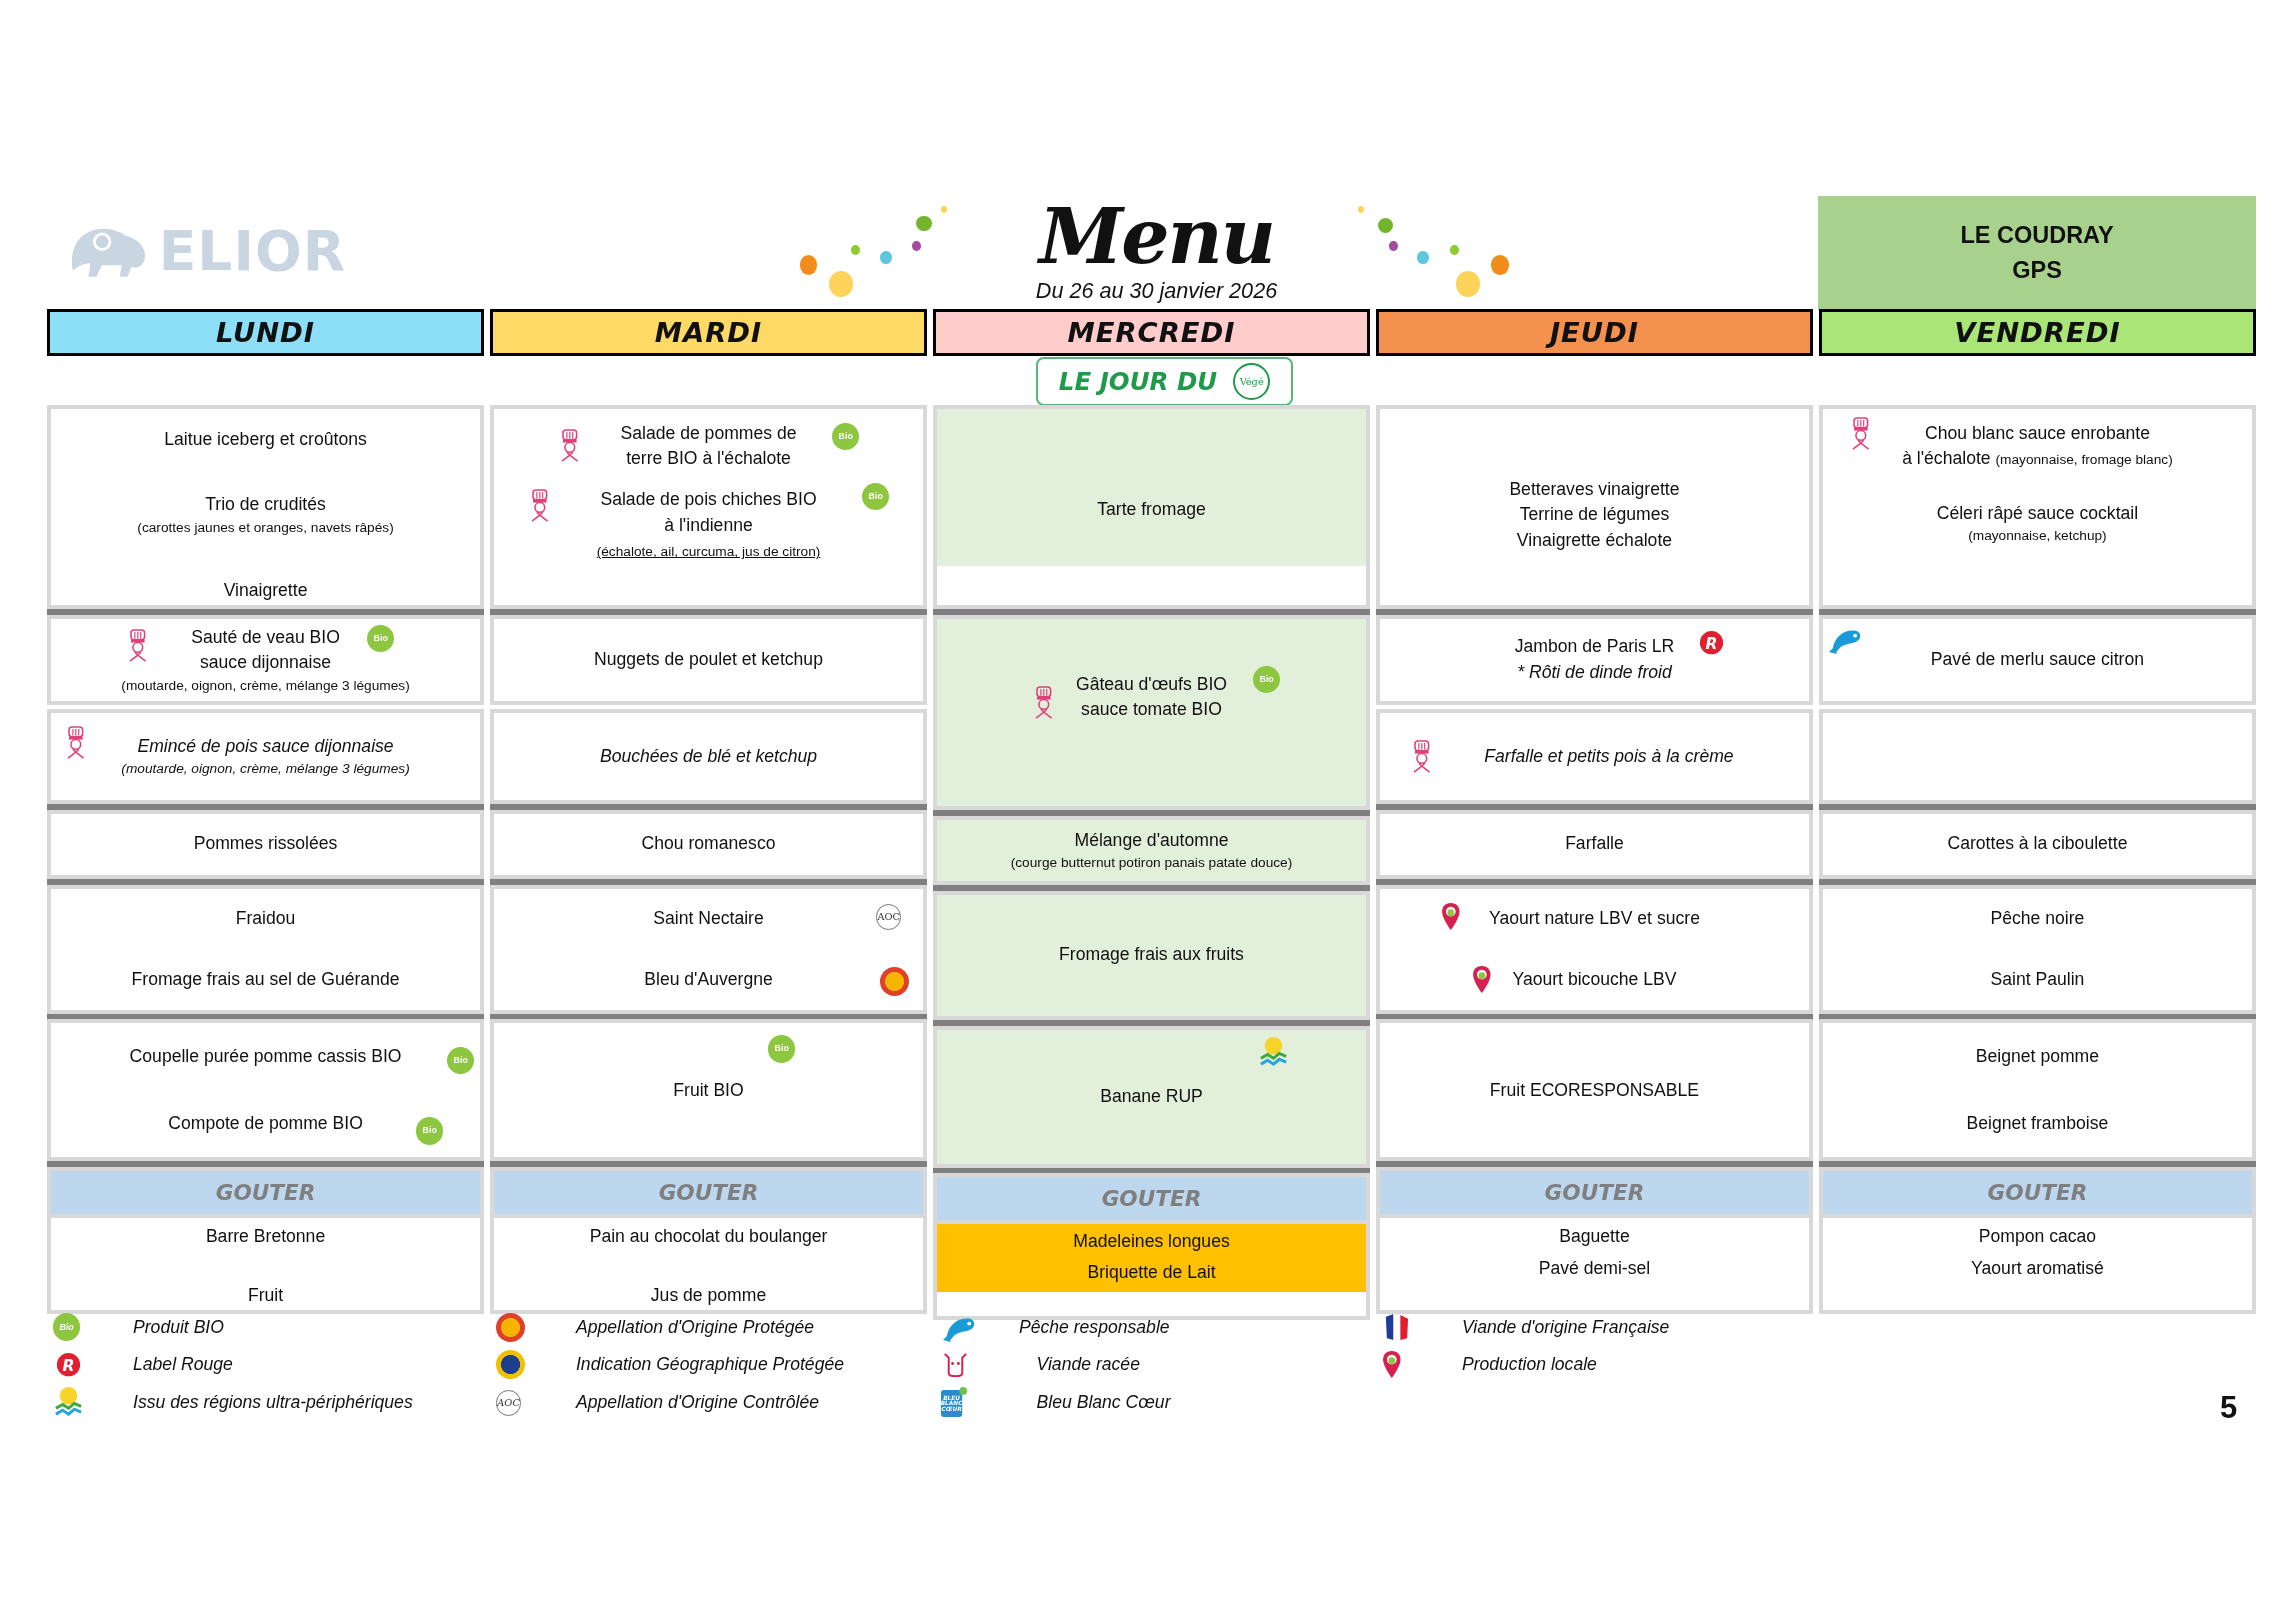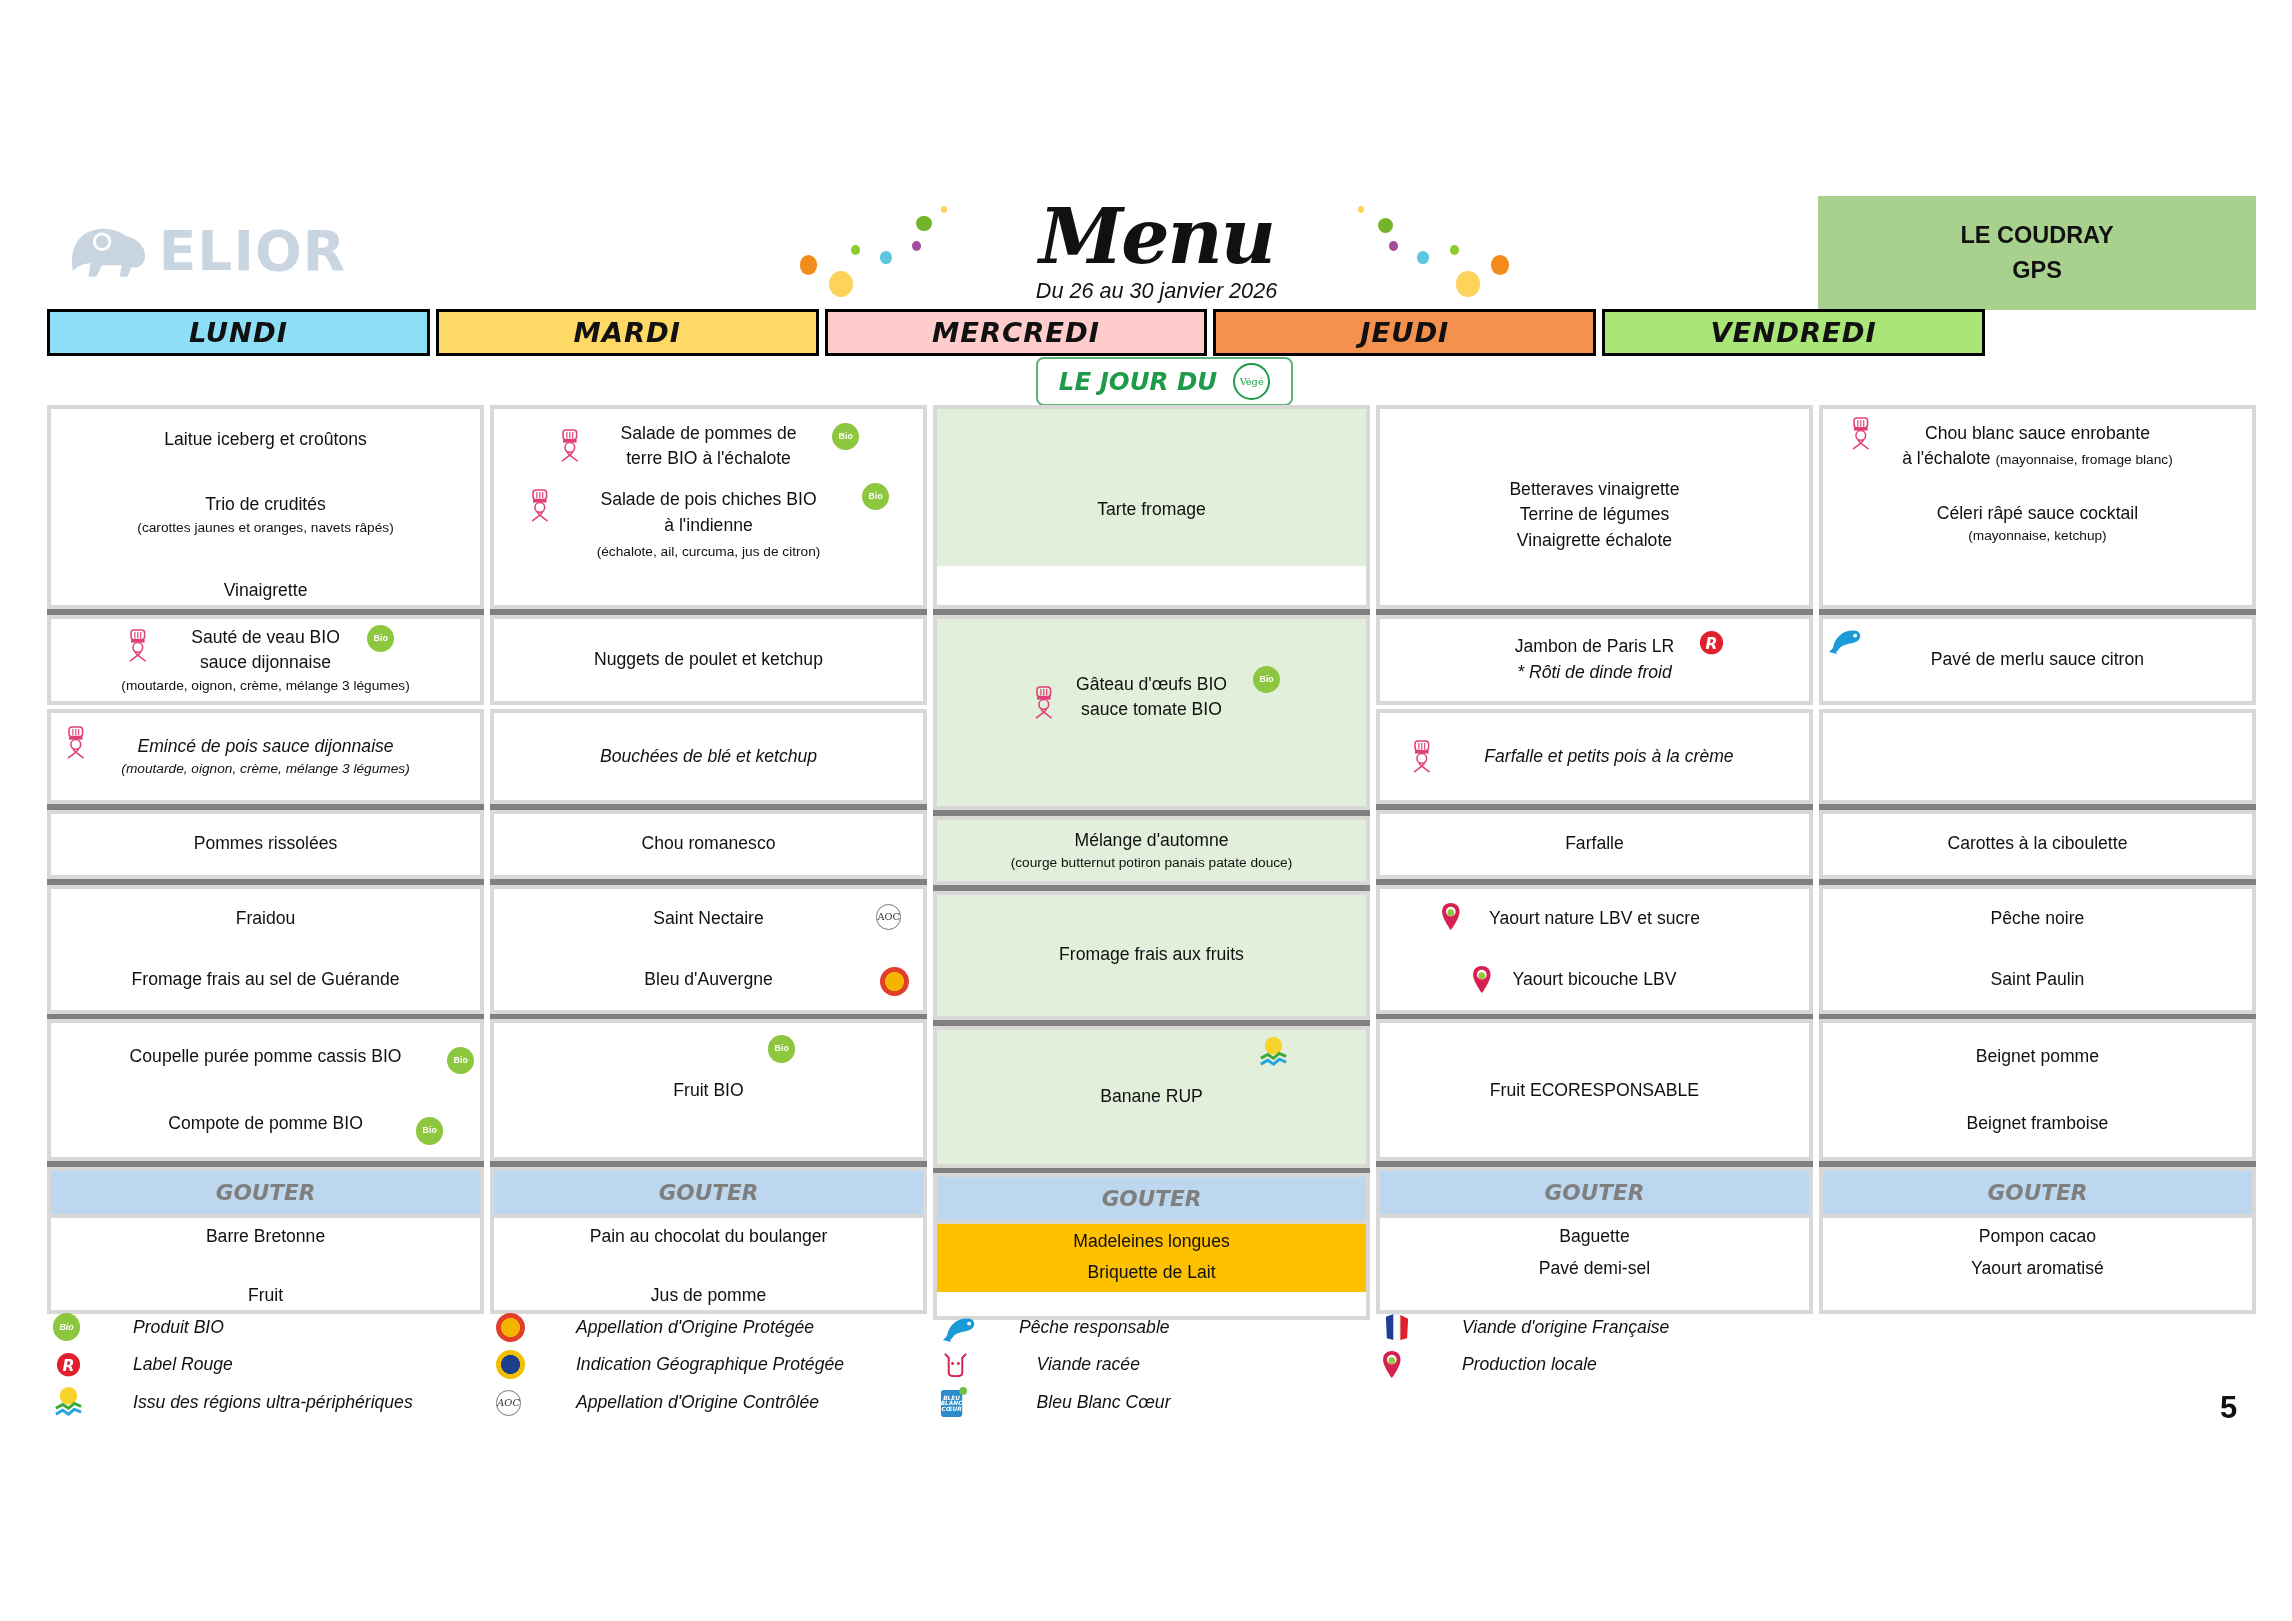--- a/index.html
+++ b/index.html
@@ -14,21 +14,21 @@
   .dots { position: absolute; }
   .dot { position: absolute; border-radius: 50%; }
 
   .title-block { position: absolute; left: 941px; top: 196px; width: 431px; text-align: center; }
   .title { font-family: "DejaVu Serif", serif; font-style: italic; font-weight: bold; font-size: 76px; line-height: 82px; letter-spacing: -2px; }
   .subtitle { font-family: "Liberation Sans", sans-serif; font-style: italic; font-size: 21.6px; margin-top: 0px; }
 
   .site-box { position: absolute; left: 1818px; top: 196px; width: 438px; height: 114px; background: #a9d18e; display: flex; flex-direction: column; align-items: center; justify-content: center; font-weight: bold; font-size: 23.5px; line-height: 35px; }
 
   
-  .days { position: absolute; top: 309px; left: 47px; width: 1938px; display: grid; grid-template-columns: repeat(5, 1fr); column-gap: 5.9px; }
+  .days { position: absolute; top: 309px; left: 47px; width: 2209px; display: grid; grid-template-columns: repeat(5, 1fr); column-gap: 5.9px; }
   .day { height: 47px; border: 3.9px solid #000; display: flex; align-items: center; justify-content: center; font-family: "DejaVu Sans", sans-serif; font-style: italic; font-weight: bold; font-size: 27.4px; letter-spacing: 1px; }
 
   .vege-badge { position: absolute; left: 1036px; top: 357px; width: 257px; height: 49px; border: 2px solid #5cb37a; border-radius: 7.8px; display: flex; align-items: center; justify-content: center; gap: 16px; background: #fff; }
   .vege-text { font-family: "DejaVu Sans", sans-serif; font-style: italic; font-weight: bold; font-size: 24.5px; color: #1e9a4a; }
   .vege-circle { width: 37px; height: 37px; border-radius: 50%; border: 2px solid #1e9a4a; display: flex; align-items: center; justify-content: center; font-family: "DejaVu Serif", serif; font-size: 9.8px; color: #1e9a4a; }
 
   
   .grid { position: absolute; top: 405px; left: 47px; width: 2209px; display: grid; grid-template-columns: repeat(5, 1fr); column-gap: 5.9px; }
   .col { display: flex; flex-direction: column; }
   .cell { position: relative; background: #fff; border-left: 4.9px solid #d8d8d8; border-right: 4.9px solid #d8d8d8; border-top: 4.9px solid #d8d8d8; border-bottom: 4.9px solid #d8d8d8; display: flex; flex-direction: column; align-items: center; justify-content: center; text-align: center; font-size: 17.6px; line-height: 25.5px; }
@@ -243,21 +243,21 @@
         </svg>
       <div class="ico bio" style="left:338px; top:13.7px;">Bio</div>
       <svg class="ico chef" style="left:35px; top:80px;" viewBox="0 0 22 34" width="21.6" height="33">
           <use href="#chef"></use>
         </svg>
       <div class="ico bio" style="left:368px; top:74px;">Bio</div>
       <div>Salade de pommes de</div>
       <div>terre BIO à l'échalote</div>
       <div style="margin-top:15.7px;">Salade de pois chiches BIO</div>
       <div>à l'indienne</div>
-      <div class="sm" style="margin-top:3.9px;">(échalote, ail, curcuma, jus de citron)</div>
+      <div class="sm" style="margin-top:3.9px;text-decoration:underline;">(échalote, ail, curcuma, jus de citron)</div>
     </div>
     <div class="sep"></div>
     <div class="cell r2">
       <div>Nuggets de poulet et ketchup</div>
     </div>
     <div class="gap"></div>
     <div class="cell r3">
       <div class="it">Bouchées de blé et ketchup</div>
     </div>
     <div class="sep"></div>

